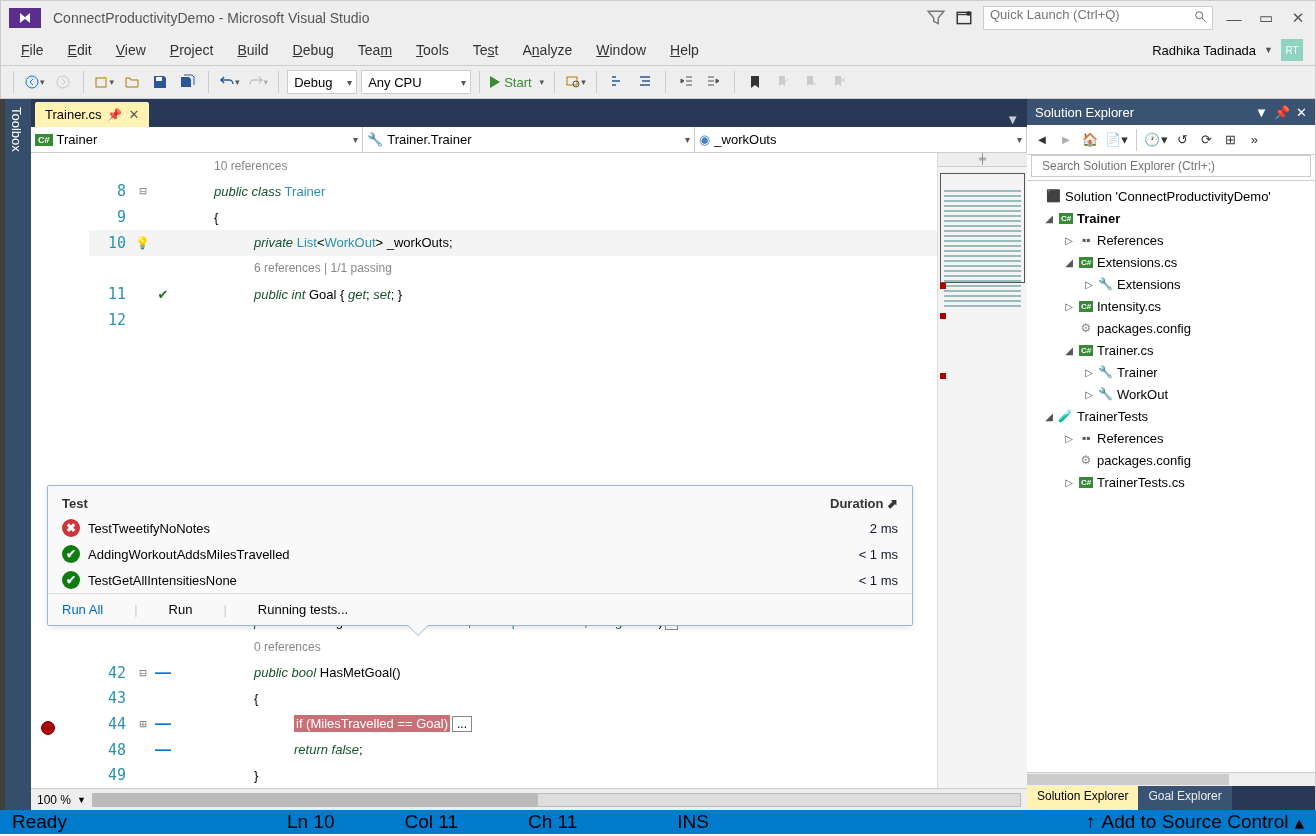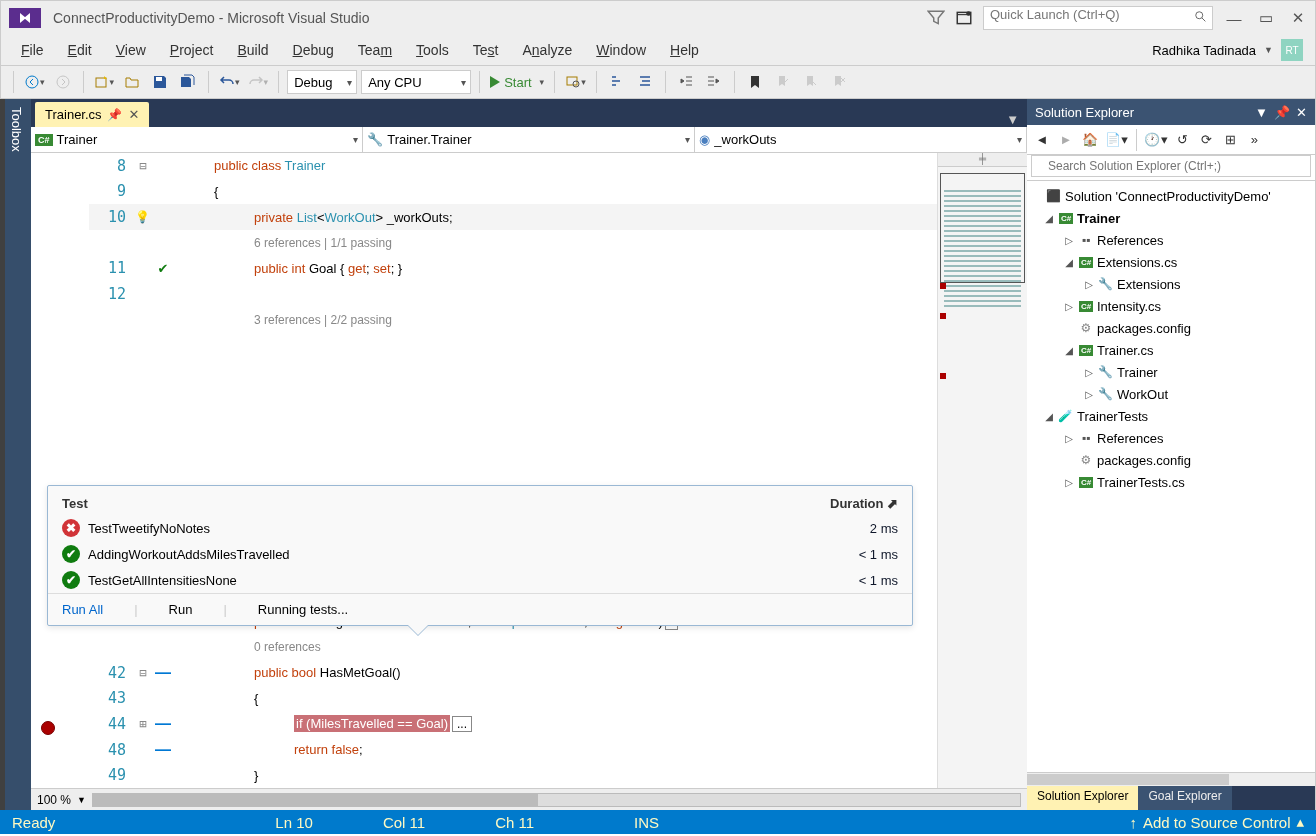--- a/index.html
+++ b/index.html
@@ -53,21 +53,21 @@
 .cube { color: #4a7fbf; }
 
 .code-wrap { flex: 1; display: flex; background: #fff; position: relative; min-height: 0; }
 .gutter-l { width: 58px; }
 .gutter-num { width: 45px; text-align: right; color: #2b91af; font-family: Consolas, monospace; font-size: 15px; padding-right: 8px; }
 .gutter-fold { width: 18px; text-align: center; font-family: Consolas, monospace; font-size: 12px; color: #888; }
 .gutter-mark { width: 22px; text-align: center; }
 .code-line { display: flex; height: 26px; align-items: center; }
 .codelens { font-family: "Segoe UI", sans-serif; font-size: 12px; color: #888; height: 20px; display: flex; align-items: center; padding-left: 0; }
 .codelens .fail-ico { color: #d13438; margin: 0 3px; }
-.kw { color: #c2410c; }
+.kw { color: #14532d; font-style: italic; }
 .type { color: #2b91af; }
 .fold-box { border: 1px solid #888; padding: 0 4px; font-size: 12px; margin-left: 2px; }
 .hl-red { background: #c97076; color: #fff; padding: 1px 2px; }
 .breakpt { width: 14px; height: 14px; background: #a00; border-radius: 50%; border: 1px solid #700; margin: 0 auto; }
 .bulb { color: #e6b800; }
 .check { color: #107c10; }
 .redx { color: #d13438; font-weight: bold; }
 .dash { color: #0078d4; font-weight: bold; font-size: 16px; }
 
 
@@ -93,42 +93,42 @@
 .h-scroll { flex: 1; height: 14px; background: #ddd; border: 1px solid #bbb; position: relative; }
 .h-thumb { position: absolute; left: 0; width: 48%; top: 0; bottom: 0; background: #bbb; }
 
 
 .sol-col { width: 288px; background: #293955; display: flex; flex-direction: column; }
 .panel-hdr { height: 26px; background: #3b5372; color: #fff; display: flex; align-items: center; padding: 0 8px; font-size: 13px; }
 .panel-hdr .icons { margin-left: auto; display: flex; gap: 6px; }
 .sol-tb { height: 30px; background: #fff; border-bottom: 1px solid #ccc; display: flex; align-items: center; padding: 0 4px; gap: 2px; }
 .sol-tb .tb-btn { height: 22px; min-width: 22px; }
 .sol-search { height: 26px; background: #fff; border-bottom: 1px solid #ccc; padding: 0 4px; }
-.sol-search input { width: 100%; height: 22px; border: 1px solid #ccc; padding: 0 16px; font-size: 12px; }
+.sol-search input { width: 100%; height: 22px; border: 1px solid #ccc; padding: 0 10px; font-size: 12px; }
 .tree { flex: 1; background: #fff; overflow: auto; font-size: 13px; padding: 4px 0; }
 .tree-row { display: flex; align-items: center; height: 22px; padding-left: 4px; gap: 3px; cursor: pointer; white-space: nowrap; }
 .tw { width: 12px; text-align: center; color: #555; font-size: 10px; }
 .ico { width: 16px; height: 16px; display: flex; align-items: center; justify-content: center; font-size: 12px; }
 .ico-sln { color: #5b2d8e; }
 .ico-cs { background: #388a34; color: #fff; font-size: 8px; font-weight: bold; padding: 1px 2px; }
 .ico-ref { color: #555; }
 .ico-cls { color: #d49b00; }
 .ico-cfg { color: #888; }
 .ico-test { color: #3399cc; }
 .bold { font-weight: 600; }
 .tree-scroll { height: 14px; background: #eee; border-top: 1px solid #ccc; position: relative; }
 .tree-scroll::before { content: ""; position: absolute; left: 0; width: 70%; top: 1px; bottom: 1px; background: #ccc; }
 
 .bottom-tabs { height: 24px; display: flex; background: #293955; }
 .btab { padding: 3px 10px; font-size: 12px; cursor: pointer; }
 .btab.active { background: #fff2b3; color: #000; }
 .btab.inactive { background: #3b5372; color: #eee; }
 
 
-.status-bar { height: 24px; background: #007acc; color: #fef9c3; display: flex; align-items: center; padding: 0 12px; font-size: 15px; }
+.status-bar { height: 24px; background: #007acc; color: #000000; display: flex; align-items: center; padding: 0 12px; font-size: 19px; }
 .status-item { margin-right: 80px; }
 .status-right { margin-left: auto; display: flex; align-items: center; gap: 6px; }
 </style>
 </head>
 <body>
 
 <div class="title-bar">
   <div class="vs-logo"></div>
   <div class="title-text">ConnectProductivityDemo - Microsoft Visual Studio</div>
   <div class="title-right">
@@ -317,20 +317,26 @@
           <span class="cube">◉</span>
           <span>_workOuts</span>
         </div>
     </div>
 
     <div class="code-wrap">
       <div class="gutter-l"></div>
       <div style="display:flex;flex-direction:column;flex:1;position:relative">
 
         <div class="code-line">
+            <div class="gutter-num"></div>
+            <div class="gutter-fold"></div>
+            <div class="gutter-mark"></div>
+            <div class="codelens" style="padding-left:40px">10 references</div>
+          </div>
+        <div class="code-line">
             <div class="gutter-num">8</div>
             <div class="gutter-fold">⊟</div>
             <div class="gutter-mark"></div>
             <div style="padding-left:40px"><span class="kw">public</span> <span class="kw">class</span> <span class="type">Trainer</span></div>
           </div>
         <div class="code-line">
             <div class="gutter-num">9</div>
             <div class="gutter-fold"></div>
             <div class="gutter-mark"></div>
             <div style="padding-left:40px">{</div>
@@ -351,26 +357,20 @@
             <div class="gutter-num">11</div>
             <div class="gutter-fold"></div>
             <div class="gutter-mark"><span class="check">✔</span></div>
             <div style="padding-left:80px"><span class="kw">public</span> <span class="kw">int</span> Goal { <span class="kw">get</span>; <span class="kw">set</span>; }</div>
           </div>
         <div class="code-line">
             <div class="gutter-num">12</div>
             <div class="gutter-fold"></div>
             <div class="gutter-mark"></div>
             <div></div>
-          </div>
-        <div class="code-line">
-            <div class="gutter-num"></div>
-            <div class="gutter-fold"></div>
-            <div class="gutter-mark"></div>
-            <div class="codelens" style="padding-left:80px">3 references | 2/2 passing</div>
           </div>
 
         <div style="height:150px"></div>
 
         <div class="code-line">
             <div class="gutter-num">31</div>
             <div class="gutter-fold"></div>
             <div class="gutter-mark"></div>
             <div></div>
           </div>

